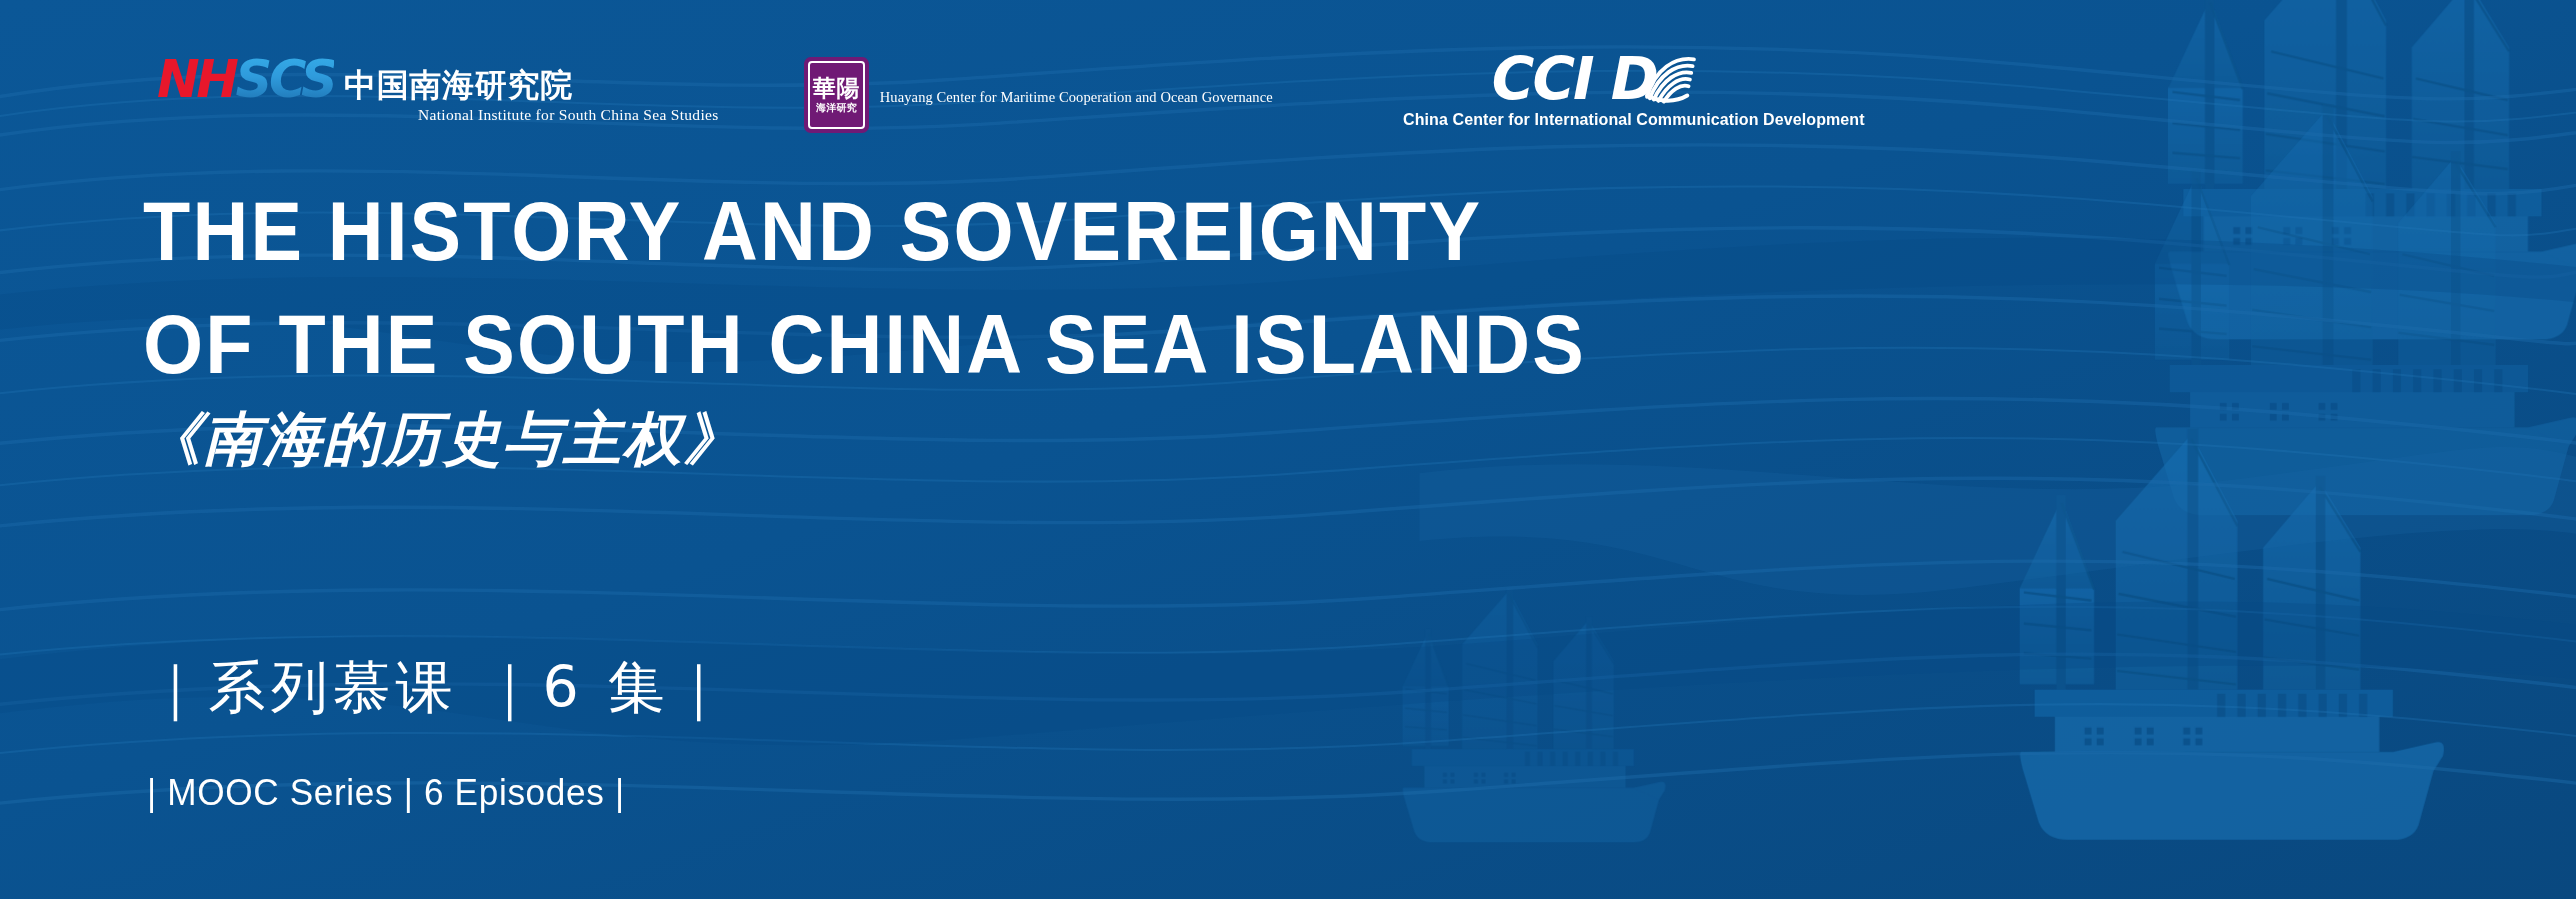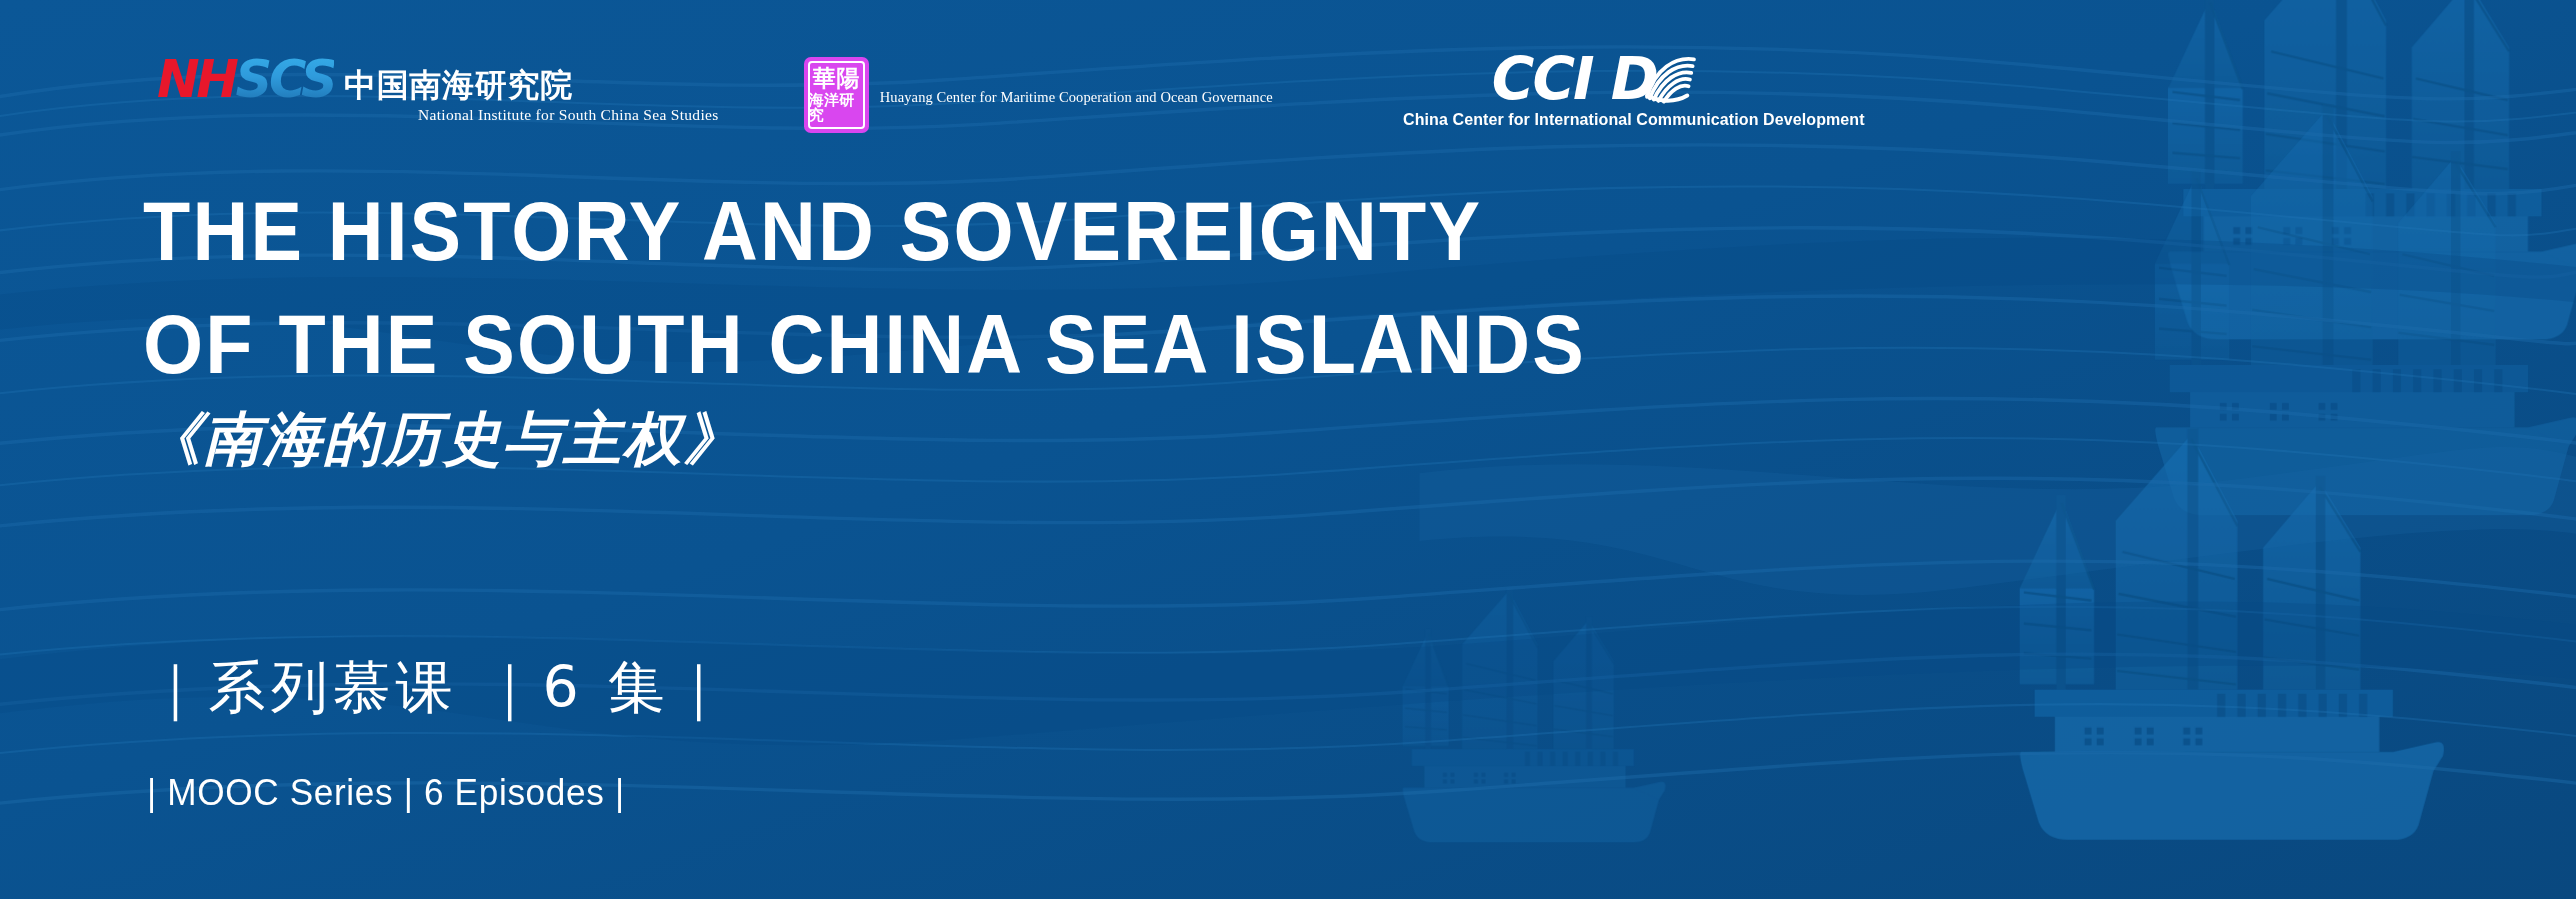--- a/index.html
+++ b/index.html
@@ -42,36 +42,36 @@
   .nhscs-en {
     font-family:"Liberation Serif", serif; color:#fff;
     font-size:15.5px; letter-spacing:0.3px; white-space:nowrap;
     margin-top:4.7px; margin-left:261px;text-align:right;
   }
 
   
   #logo-huayang { left:804px; top:57px; }
   .hy-row { display:flex; align-items:center; gap:10.8px; }
   .hy-seal {
-    width:65px; height:76px; background:#d946ef;
+    width:65px; height:76px; background:#701a75;
     border-radius:6.8px; position:relative; flex:0 0 auto;
     display:flex; flex-direction:column; align-items:center;
     justify-content:center; padding:4.7px;
   }
   .hy-seal::before {
     content:""; position:absolute; inset:4px;
     border:2px solid #fff; border-radius:4px;
   }
   .hy-seal-top {
     font-family:"DejaVu Sans", sans-serif; color:#fff; font-weight:bold;
     font-size:23px; line-height:1; letter-spacing:0.7px; position:relative; z-index:2;
   }
   .hy-seal-bot {
     font-family:"DejaVu Sans", sans-serif; color:#fff; font-weight:bold;
-    font-size:15px; line-height:1; letter-spacing:0.3px;
+    font-size:10px; line-height:1; letter-spacing:0.3px;
     margin-top:3.4px; position:relative; z-index:2;
   }
   .hy-text { display:flex; flex-direction:column; }
   .hy-cn {
     font-family:"DejaVu Sans", sans-serif; color:#fff; font-weight:bold;
     font-size:32px; letter-spacing:1.4px; line-height:1.05; white-space:nowrap;
   }
   .hy-en {
     font-family:"Liberation Serif", serif; color:#fff;
     font-size:14.5px; letter-spacing:0.1px; white-space:nowrap; margin-top:5.4px;

